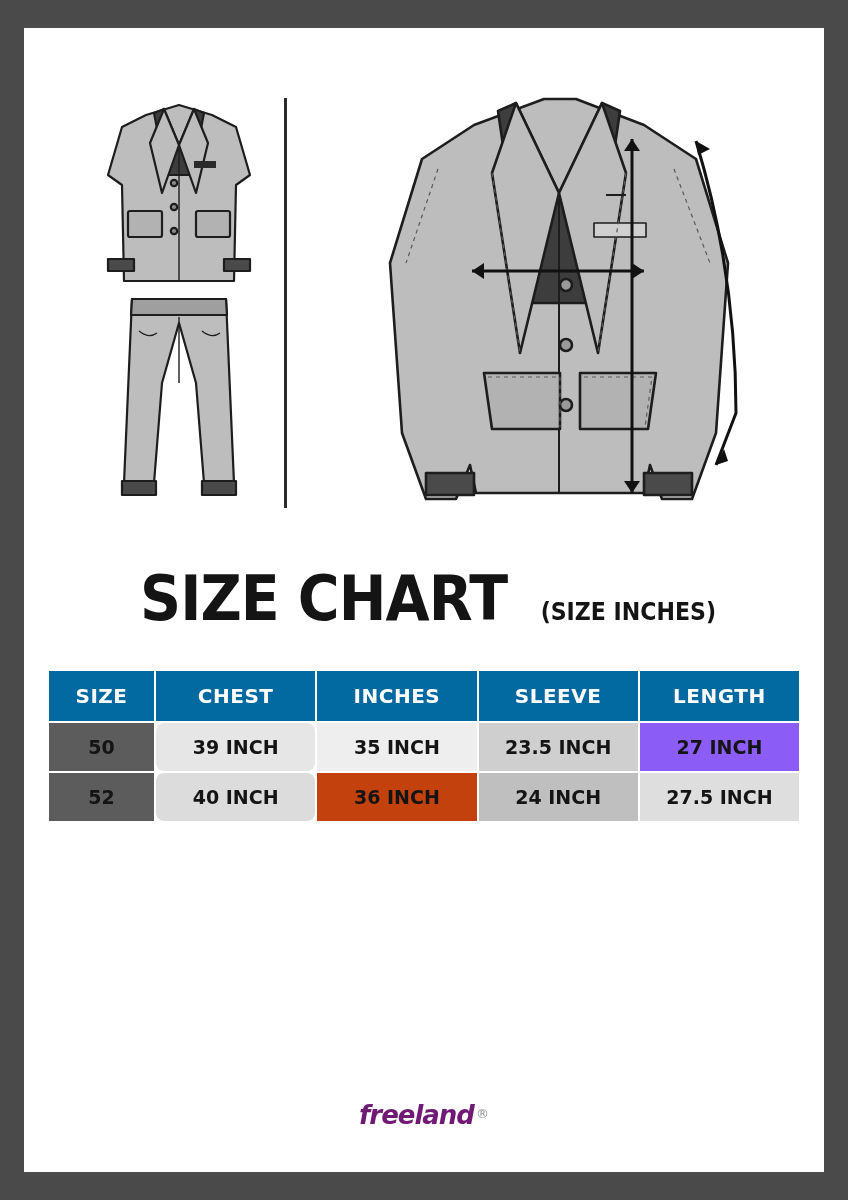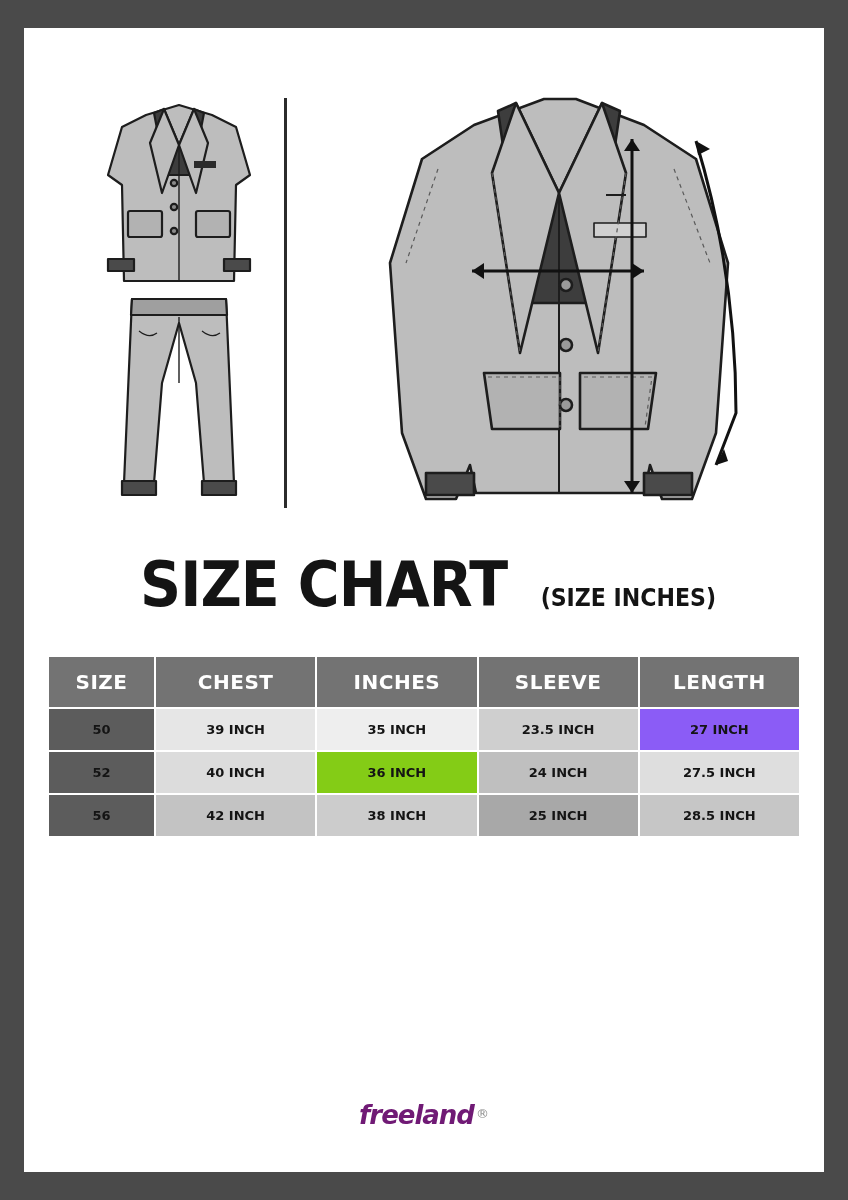--- a/index.html
+++ b/index.html
@@ -58,20 +58,21 @@
     left: 320px;
     top: 45px;
   }
 
   
   .title-row {
     display: flex;
     align-items: baseline;
     justify-content: center;
     gap: 10px;
+    margin-top: 14px;
   }
   .title-main {
     font-size: 62px;
     font-weight: 700;
     letter-spacing: -1px;
     color: #141414;
     font-family: "DejaVu Sans", sans-serif;
     transform: scaleX(0.92);
     transform-origin: center;
   }
@@ -109,55 +110,55 @@
     margin-top: 34px;
     width: 754px;
   }
   table.size-table {
     border-collapse: separate;
     border-spacing: 2px;
     width: 100%;
     table-layout: fixed;
   }
   table.size-table th {
-    background: #737373;
+    background: #0369a1;
     color: #ffffff;
     font-size: 20px;
     font-weight: 700;
     font-family: "DejaVu Sans", sans-serif;
     padding: 13px 0;
     text-align: center;
     letter-spacing: 0.5px;
   }
   table.size-table th:first-child { width: 105px; }
   table.size-table td {
-    font-size: 13px;
+    font-size: 19px;
     font-weight: 700;
     font-family: "DejaVu Sans", sans-serif;
     color: #141414;
     padding: 13px 0;
     text-align: center;
   }
   td.c-size {
     background: #5c5c5c;
     color: #ffffff;
     font-size: 23px;
   }
-  td.c-chest { background: #e3e3e3; }
+  td.c-chest { background: #e3e3e3; border-radius: 8px; }
   td.c-belly { background: #ededed; }
   td.c-sleeve { background: #c9c9c9; }
   td.c-length { background: #dedede; }
 
   tr.row-1 td.c-chest { background: #e6e6e6; }
   tr.row-2 td.c-chest { background: #dcdcdc; }
   tr.row-3 td.c-chest { background: #cfcfcf; }
   tr.row-4 td.c-chest { background: #c3c3c3; }
 
   tr.row-1 td.c-belly { background: #eeeeee; }
-  tr.row-2 td.c-belly { background: #84cc16; }
+  tr.row-2 td.c-belly { background: #c2410c; }
   tr.row-3 td.c-belly { background: #d8d8d8; }
   tr.row-4 td.c-belly { background: #cccccc; }
 
   tr.row-1 td.c-sleeve { background: #cfcfcf; }
   tr.row-2 td.c-sleeve { background: #bfbfbf; }
   tr.row-3 td.c-sleeve { background: #b3b3b3; }
   tr.row-4 td.c-sleeve { background: #a8a8a8; }
 
   tr.row-1 td.c-length { background: #8b5cf6; }
   tr.row-2 td.c-length { background: #dedede; }
@@ -304,27 +305,20 @@
             <td class="c-sleeve">23.5 INCH</td>
             <td class="c-length">27 INCH</td>
           </tr>
           <tr class="row-2">
             <td class="c-size">52</td>
             <td class="c-chest">40 INCH</td>
             <td class="c-belly">36 INCH</td>
             <td class="c-sleeve">24 INCH</td>
             <td class="c-length">27.5 INCH</td>
           </tr>
-          <tr class="row-4">
-            <td class="c-size">56</td>
-            <td class="c-chest">42 INCH</td>
-            <td class="c-belly">38 INCH</td>
-            <td class="c-sleeve">25 INCH</td>
-            <td class="c-length">28.5 INCH</td>
-          </tr>
         </tbody>
       </table>
     </div>
 
     <div class="footer">
       <span class="brand">freeland</span>
       <span class="brand-reg">®</span>
     </div>
 
   </div>

